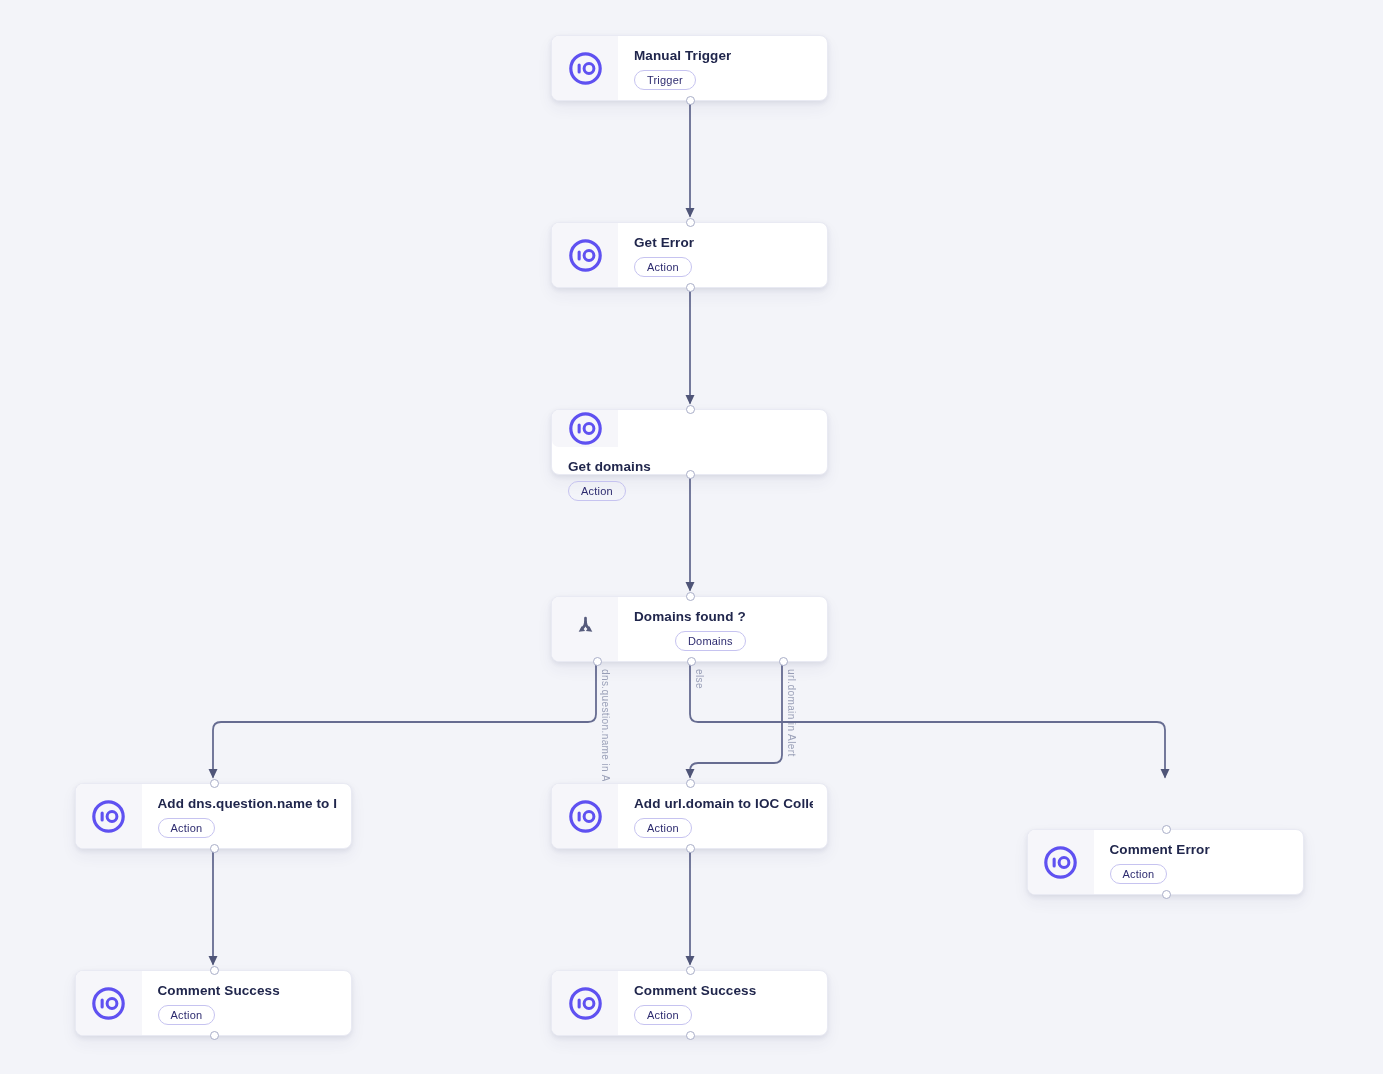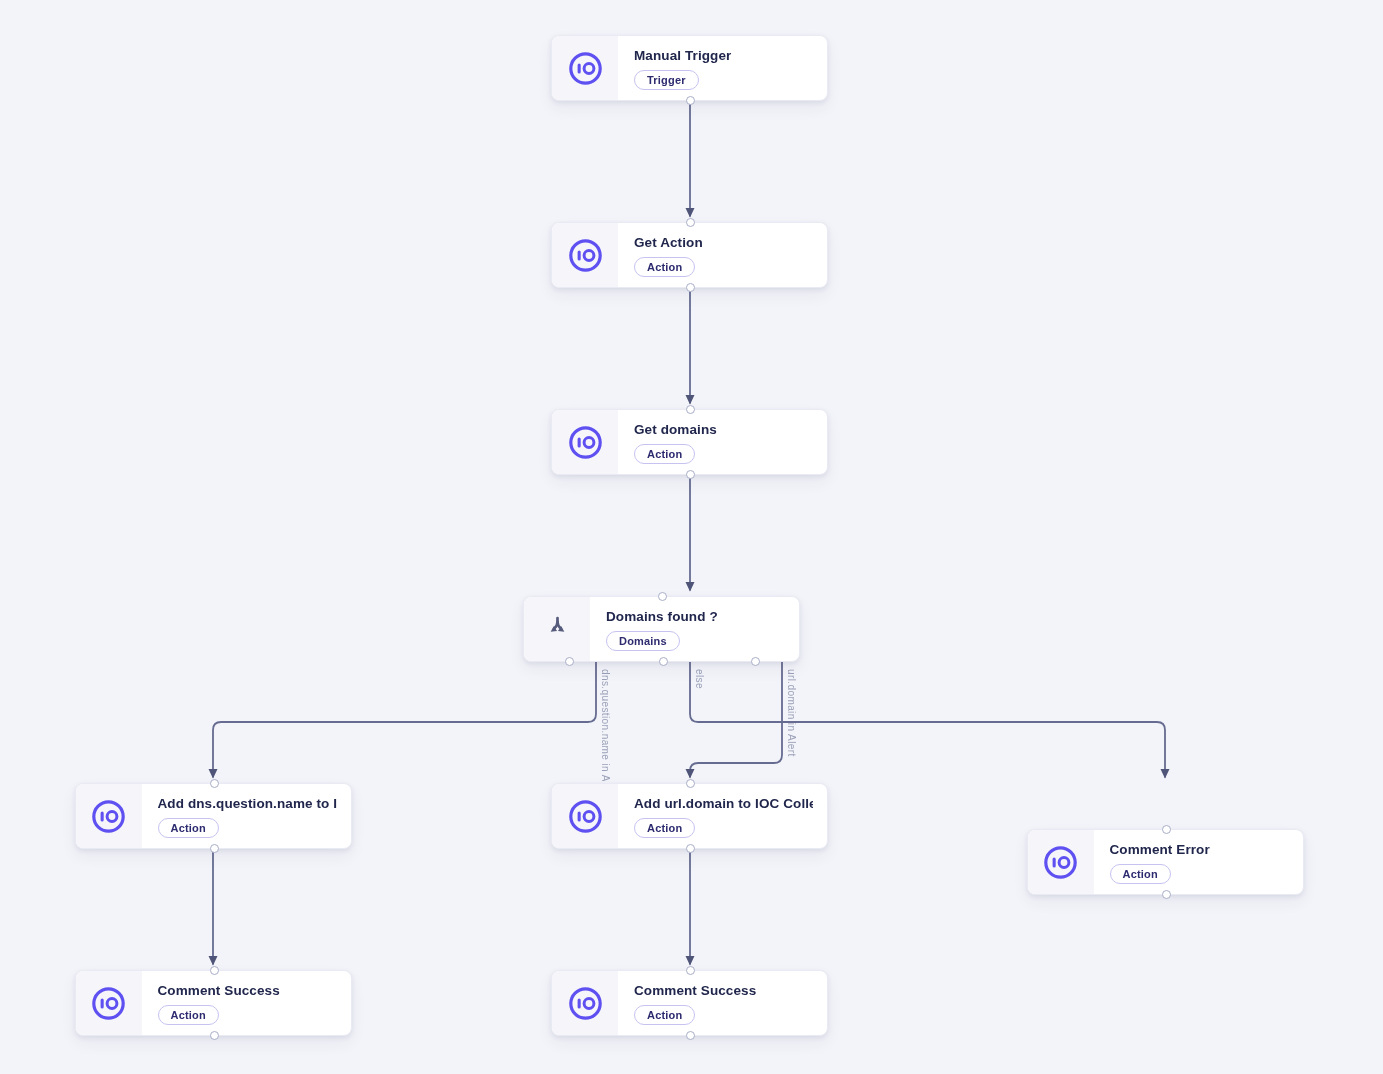--- a/index.html
+++ b/index.html
@@ -19,21 +19,21 @@
     background:var(--icon-panel-bg,#f6f6fa);border-radius:7px 0 0 7px;
   }
   .content{padding:12px 14px 12px 16px;min-width:0;}
   .title{
     font-size:13.5px;font-weight:700;color:var(--title,#20264c);letter-spacing:.1px;
     white-space:nowrap;overflow:hidden;
   }
   .badge{
     display:inline-block;margin-top:7px;padding:3px 12px;border-radius:12px;
     border:1px solid var(--badge-border,#c6c3f0);
-    font-size:11px;font-weight:700;color:var(--badge-text,#2d2b6f);letter-spacing:.2px;
+    font-size:11px;font-weight:400;color:var(--badge-text,#2d2b6f);letter-spacing:.2px;
   }
   .handle{
     position:absolute;width:9px;height:9px;border-radius:50%;box-sizing:border-box;
     background:#fff;border:1.5px solid var(--connector-border,#a9aec8);z-index:3;
   }
   .handle.top{top:-5px;}
   .handle.bottom{bottom:-5px;}
 </style>
 </head>
 <body>
@@ -77,43 +77,43 @@
     <div class="node" style="left: 551px; top: 222px;">
     <div class="icon-panel">
       <svg width="37" height="37" viewBox="0 0 37 37" fill="none">
         <circle cx="18.5" cy="18.5" r="14.7" stroke-width="3.2" stroke="#5f51f1"></circle>
         <rect x="10.6" y="13.4" width="3.1" height="10.2" rx="1.55" class="fillpart" fill="#5f51f1"></rect>
         <circle cx="22" cy="18.5" r="4.9" stroke-width="3" stroke="#5f51f1"></circle>
       </svg>
 
     </div>
     <div class="content">
-      <div class="title">Get Action</div>
-      <div class="badge">Action</div>
-    </div>
-  <span class="handle top" style="left: 134px;"></span>
-      <span class="handle bottom" style="left: 134px;"></span>
-    </div>
-    <div class="node" style="left: 551px; top: 409px;">
+      <div class="title">Get Error</div>
+      <div class="badge">Action</div>
+    </div>
+  <span class="handle top" style="left: 134px;"></span>
+      <span class="handle bottom" style="left: 134px;"></span>
+    </div>
+    <div class="node" style="left: 551px; top: 409px; flex-direction: column;">
     <div class="icon-panel">
       <svg width="37" height="37" viewBox="0 0 37 37" fill="none">
         <circle cx="18.5" cy="18.5" r="14.7" stroke-width="3.2" stroke="#5f51f1"></circle>
         <rect x="10.6" y="13.4" width="3.1" height="10.2" rx="1.55" class="fillpart" fill="#5f51f1"></rect>
         <circle cx="22" cy="18.5" r="4.9" stroke-width="3" stroke="#5f51f1"></circle>
       </svg>
 
     </div>
     <div class="content">
       <div class="title">Get domains</div>
       <div class="badge">Action</div>
     </div>
   <span class="handle top" style="left: 134px;"></span>
       <span class="handle bottom" style="left: 134px;"></span>
     </div>
-    <div class="node" style="left: 523px; top: 596px;">
+    <div class="node" style="left: 551px; top: 596px; text-align: right;">
     <div class="icon-panel">
 
       <svg width="38" height="38" viewBox="0 0 38 38" fill="none">
         <path d="M19.5,8 L19.5,12 C19.5,15.2 20.6,16.6 22.8,18.6" stroke-width="2.7" stroke-linecap="round" stroke="#565b7c"></path>
         <path d="M19.5,12 C19.5,15.2 18.4,16.6 16.2,18.6" stroke-width="2.7" stroke-linecap="round" stroke="#565b7c"></path>
         <path d="M26.3,21.8 L19.9,20.9 L23.4,16.2 Z" class="fillpart" fill="#565b7c"></path>
         <path d="M12.7,21.8 L19.1,20.9 L15.6,16.2 Z" class="fillpart" fill="#565b7c"></path>
       </svg>
     </div>
     <div class="content">

